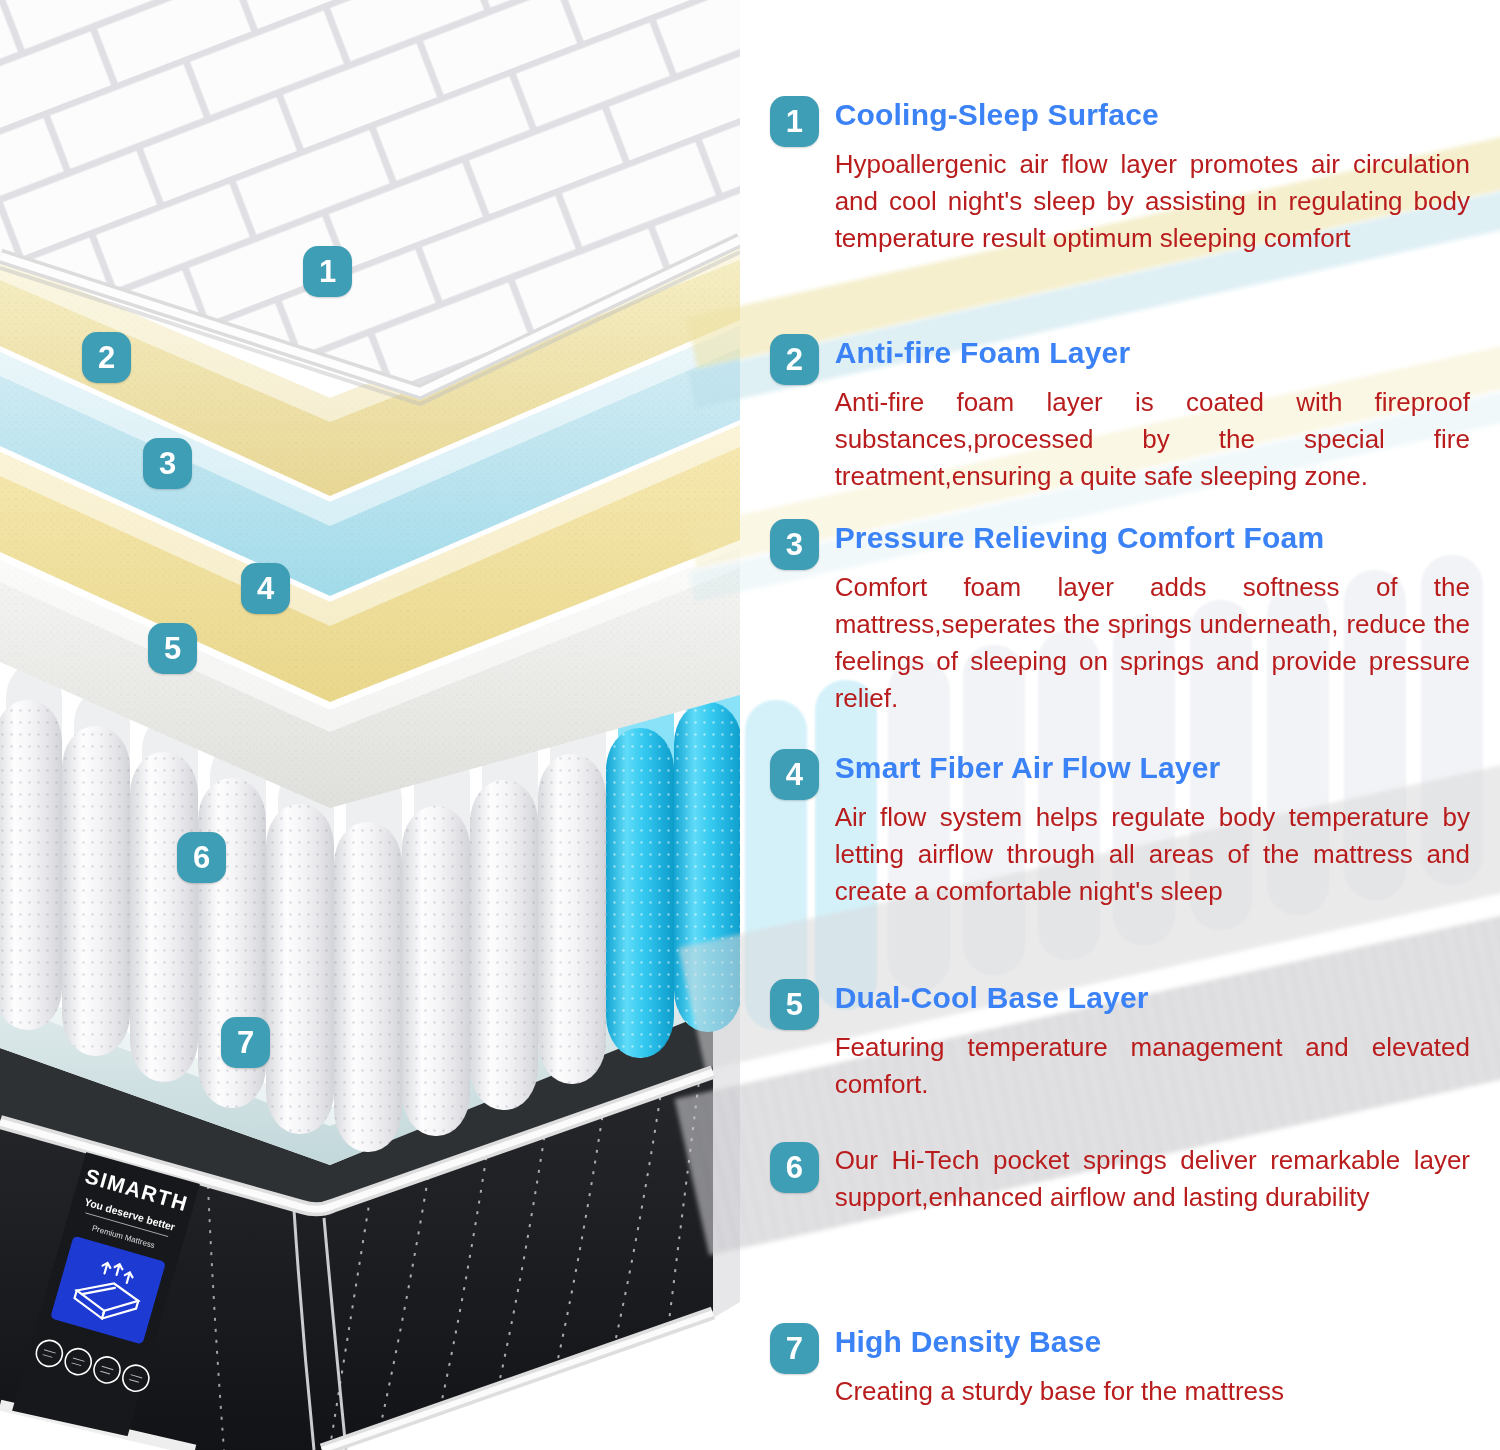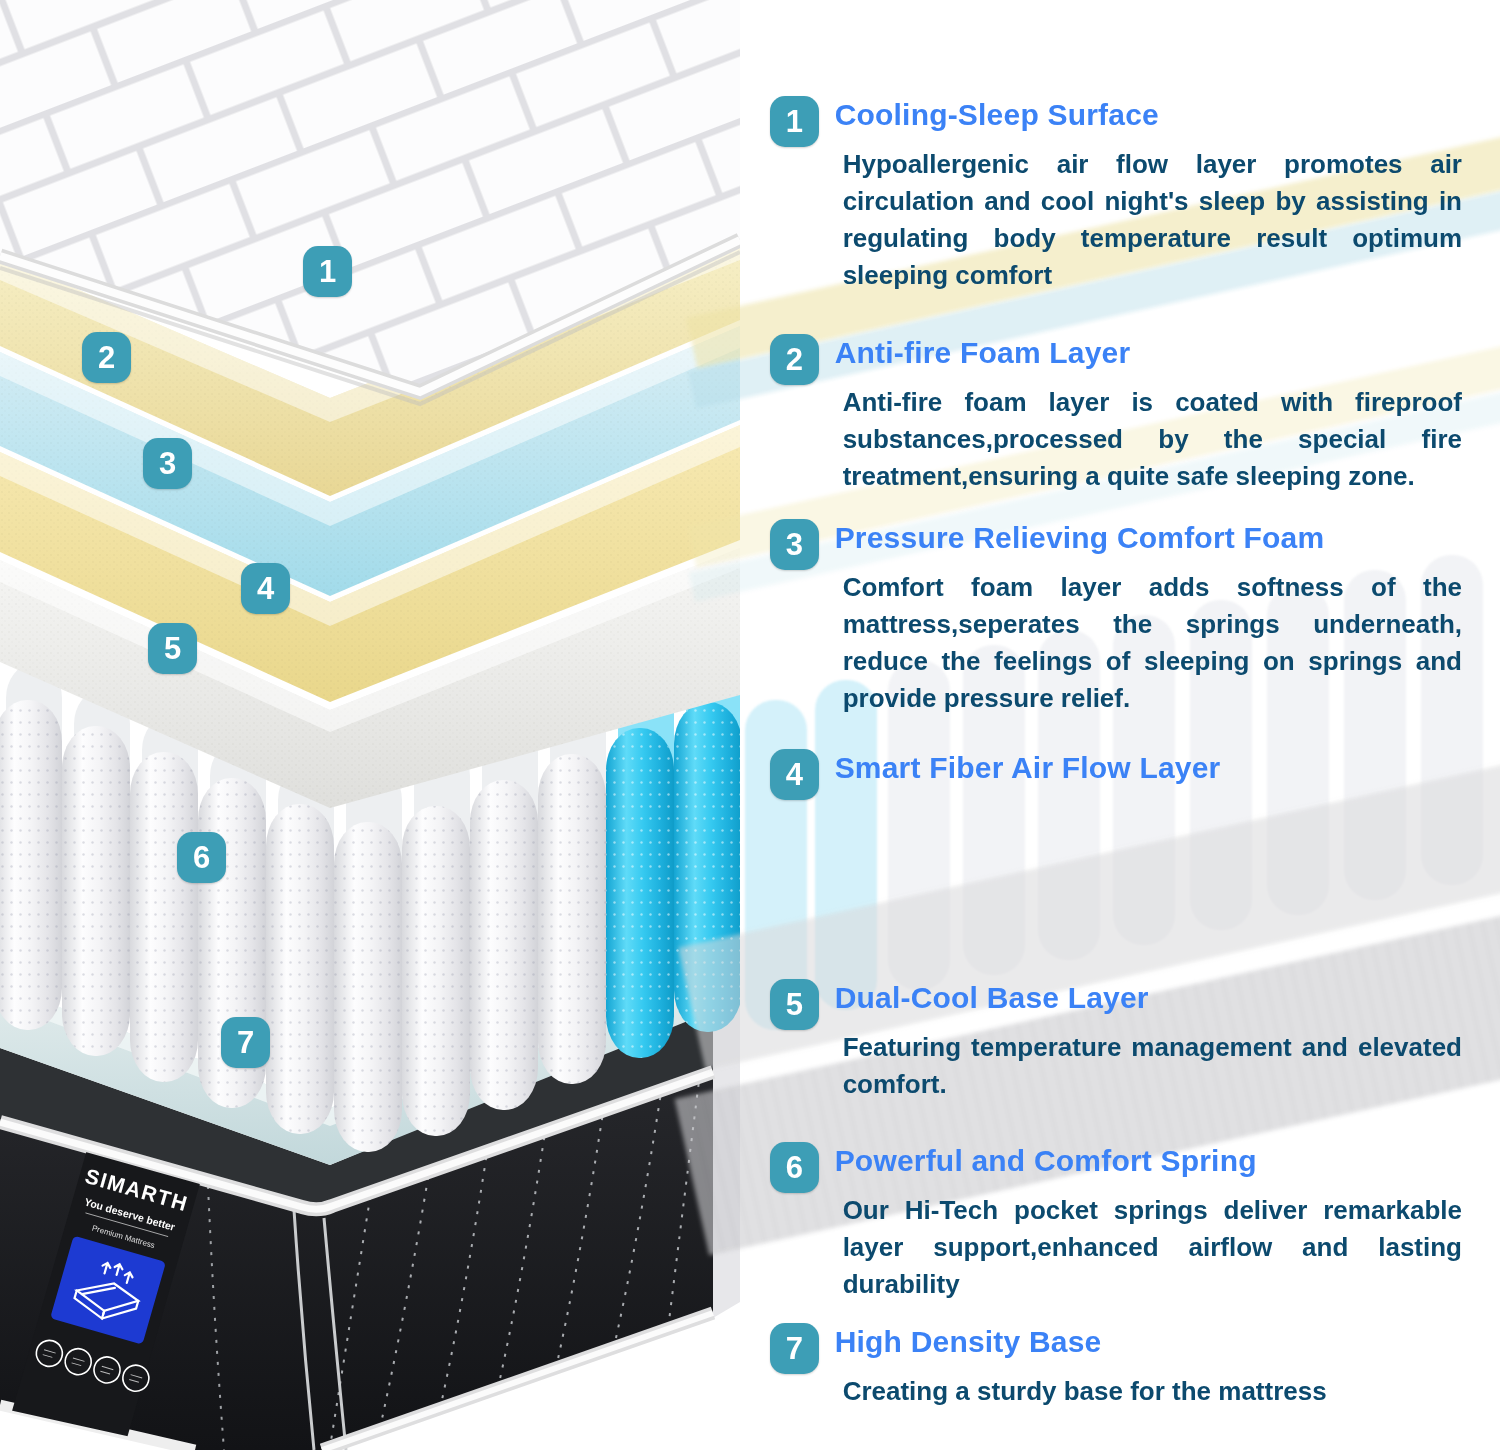--- a/index.html
+++ b/index.html
@@ -31,21 +31,21 @@
   .band-g2{left:-60px;top:989px;width:1000px;height:160px;
     background:rgba(203,204,206,.60);
     background-image:repeating-linear-gradient(90deg,rgba(0,0,0,.04) 0 2px,transparent 2px 14px);}
   .ghost-spring{position:absolute;width:62px;height:330px;border-radius:30px;
     background:rgba(232,234,238,.55);filter:blur(1px);z-index:0;}
   .ghost-cyan{background:rgba(160,225,245,.45);}
 
   .info-item{position:absolute;left:30px;width:700px;z-index:2;display:flex;align-items:flex-start;}
   .info-text{margin-left:16px;width:640px;}
   .info-text h2{margin:2px 0 14px 0;font-size:30px;font-weight:bold;color:#3b82f6;letter-spacing:.2px;}
-  .info-text p{margin:8px;font-size:26px;line-height:37px;color:#0c4a6e;text-align:justify;font-weight:bold;}
+  .info-text p{margin:0;font-size:26px;line-height:37px;color:#b91c1c;text-align:justify;}
 
   .lab-text{fill:#ffffff;}
 </style>
 </head>
 <body>
 
 <div id="stage">
 
   <div id="mattress">
     <svg width="740" height="1450" viewBox="0 0 740 1450">
@@ -313,35 +313,35 @@
       <div class="info-text">
         <h2>Pressure Relieving Comfort Foam</h2>
         <p>Comfort foam layer adds softness of the mattress,seperates the springs underneath, reduce the feelings of sleeping on springs and provide pressure relief.</p>
       </div>
     </div>
 
     <div class="info-item" style="top:749px">
       <div class="badge">4</div>
       <div class="info-text">
         <h2>Smart Fiber Air Flow Layer</h2>
+        <p>Air flow system helps regulate body temperature by letting airflow through all areas of the mattress and create a comfortable night's sleep</p>
       </div>
     </div>
 
     <div class="info-item" style="top:979px">
       <div class="badge">5</div>
       <div class="info-text">
         <h2>Dual-Cool Base Layer</h2>
         <p>Featuring temperature management and elevated comfort.</p>
       </div>
     </div>
 
     <div class="info-item" style="top:1142px">
       <div class="badge">6</div>
       <div class="info-text">
-        <h2>Powerful and Comfort Spring</h2>
         <p>Our Hi-Tech pocket springs deliver remarkable layer support,enhanced airflow and lasting durability</p>
       </div>
     </div>
 
     <div class="info-item" style="top:1323px">
       <div class="badge">7</div>
       <div class="info-text">
         <h2>High Density Base</h2>
         <p>Creating a sturdy base for the mattress</p>
       </div>

